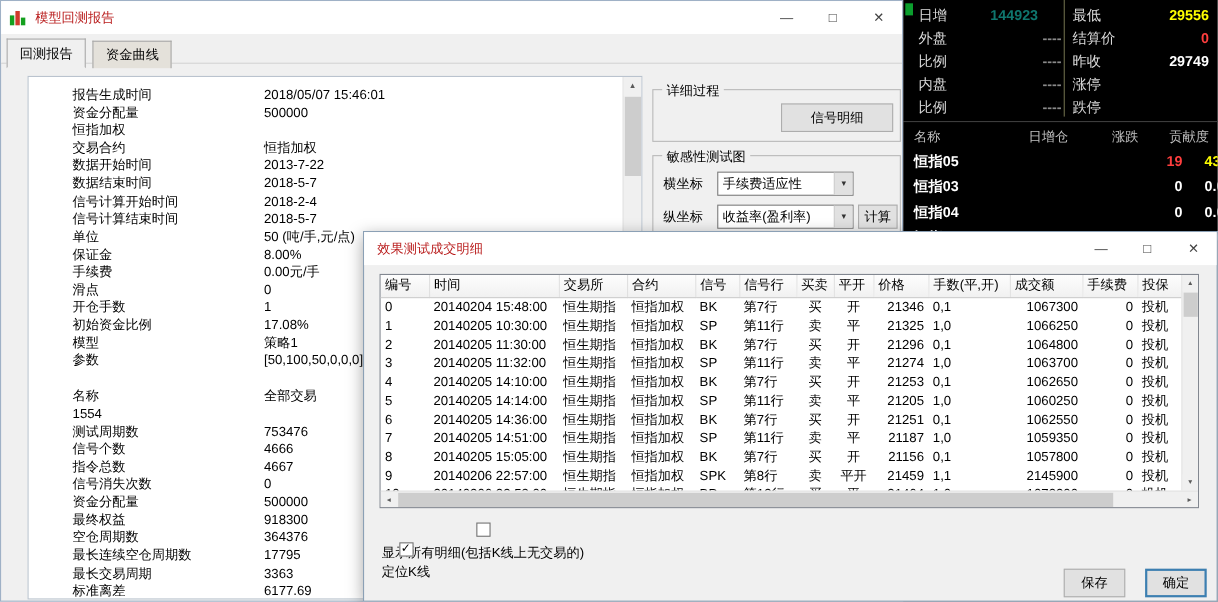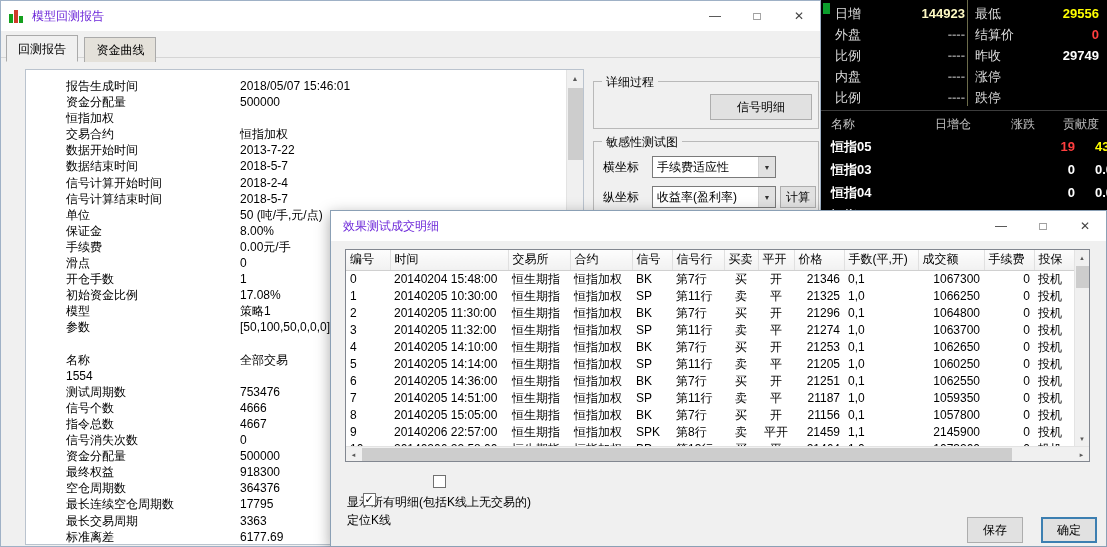--- a/index.html
+++ b/index.html
@@ -21,21 +21,21 @@
   .holdings-header, .holdings-row { display:grid; grid-template-columns:58px 82px 64px 1fr;
                padding:0 8px 0 10px; align-items:center; }
   .holdings-header { height:21px; color:#c0c0c0; font-size:12px; }
   .holdings-row { height:23px; font-size:13px; font-weight:bold;gap:20px; }
   .h-col-0 { text-align:left; }
   .h-col-1, .h-col-2, .h-col-3 { text-align:right; }
   .holdings-row .h-col-0 { color:#ffffff; }
 
   
   .titlebar { height:30px; background:#ffffff; display:flex; align-items:center; }
-  .window-title { font-size:12px; color:#6d28d9; margin-left:6px; }
+  .window-title { font-size:12px; color:#b91c1c; margin-left:6px; }
   .tb-spacer { flex:1; }
   .win-btn { width:42px; height:30px; display:flex; align-items:center; justify-content:center;
              font-size:12px; color:#444; cursor:default; }
   .btn { background:#e1e1e1; border:1px solid #adadad; font-size:12px; color:#000;
          display:flex; align-items:center; justify-content:center; cursor:default; }
   .btn.primary { border:2px solid #3c7fb1; }
 
   
   .main-window { position:absolute; left:0; top:0; width:821px; height:547px;
                  background:#f0f0f0; border:1px solid #9fb1c6; z-index:10; }
@@ -110,21 +110,21 @@
 </style>
 </head>
 <body>
 
 <div class="market-panel">
   <div class="mini-frag"></div>
   <div class="quote-divider"></div>
   <div class="quote-grid">
       <div class="quote-row">
         <span class="q-label">日增</span>
-        <span class="q-value" style="color: #fef9c3;">144923</span>
+        <span class="q-value" style="color: #0f766e; text-align: center;">144923</span>
         <span class="q-label q-right">最低</span>
         <span class="q-value" style="color: rgb(255, 255, 0);">29556</span>
       </div>
       <div class="quote-row">
         <span class="q-label">外盘</span>
         <span class="q-value" style="color: rgb(138, 138, 138);">----</span>
         <span class="q-label q-right">结算价</span>
         <span class="q-value" style="color: rgb(255, 62, 62);">0</span>
       </div>
       <div class="quote-row">

